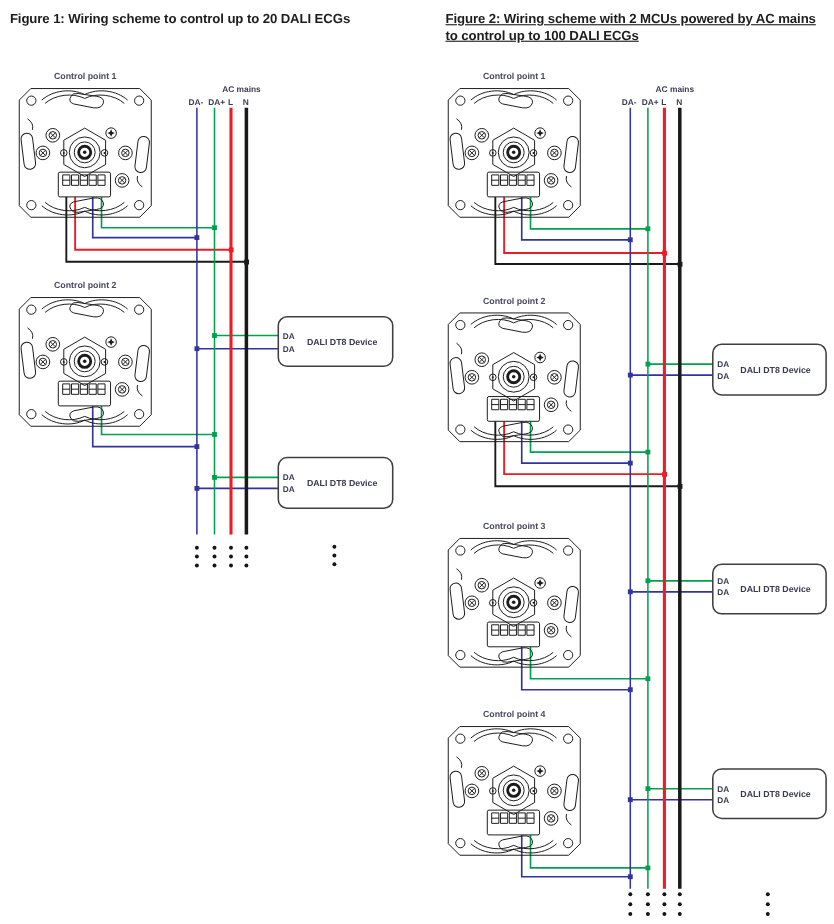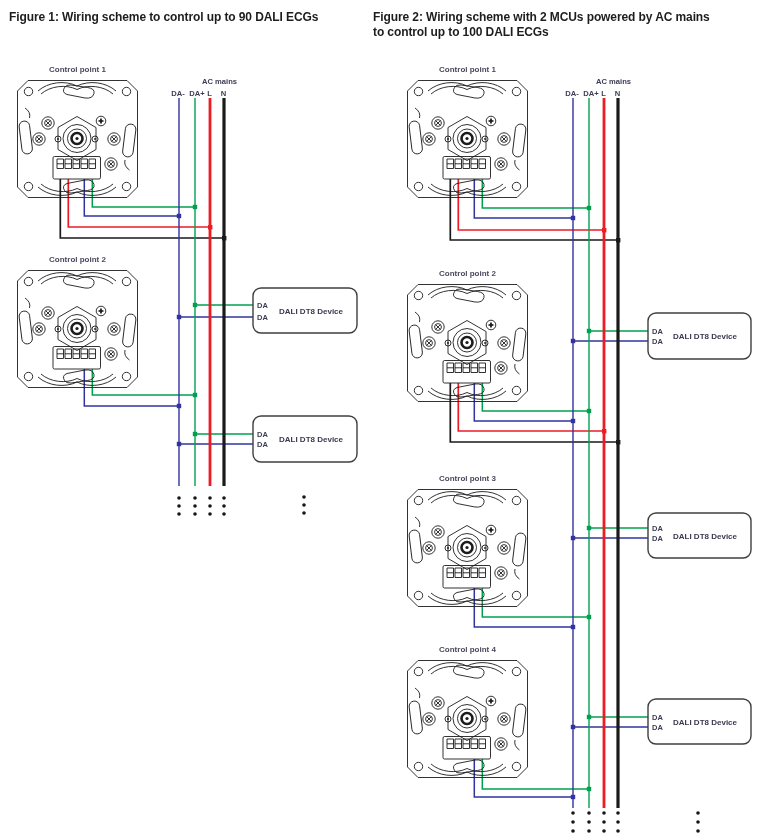--- a/index.html
+++ b/index.html
@@ -1,21 +1,21 @@
 <!DOCTYPE html>
 <html style="--da-minus-wire: #31339e; --da-plus-wire: #00a14e; --live-wire: #ec1c24; --neutral-wire: #1a1a1a;"><head>
 <meta charset="utf-8">
 <style>
   html,body{margin:0;padding:0;background:#ffffff;}
   #page{position:relative;width:758px;height:840px;background:#fff;overflow:hidden;
         font-family:"Liberation Sans",sans-serif;}
   .fig-title{position:absolute;font:700 12px/1.22 "Liberation Sans",sans-serif;
              color:#1d1d1d;letter-spacing:-0.1px;}
   #fig1-title{left:9px;top:10px;width:372px;}
-  #fig2-title{left:373px;top:10px;width:345px;}
+  #fig2-title{left:405px;top:10px;width:345px;text-decoration:underline;}
   svg{position:absolute;left:0;top:0;}
   
   .bus-dam{stroke:var(--da-minus-wire);stroke-width:1.4;}
   .bus-dap{stroke:var(--da-plus-wire);stroke-width:1.4;}
   .bus-l{stroke:var(--live-wire);stroke-width:2.8;}
   .bus-n{stroke:var(--neutral-wire);stroke-width:3.2;}
   .w-dam{stroke:var(--da-minus-wire);stroke-width:1.5;fill:none;}
   .w-dap{stroke:var(--da-plus-wire);stroke-width:1.5;fill:none;}
   .w-l{stroke:var(--live-wire);stroke-width:1.7;fill:none;}
   .w-n{stroke:var(--neutral-wire);stroke-width:1.7;fill:none;}
@@ -28,21 +28,21 @@
   .t-da{font:700 7.5px "Liberation Sans",sans-serif;fill:#3c3c55;}
   .t-dev{font:700 8px "Liberation Sans",sans-serif;fill:#39394f;text-anchor:middle;}
   .devbox{fill:#ffffff;stroke:#3f3f3f;stroke-width:1.4;}
   .cdot{fill:#161616;}
 </style>
 </head>
 <body>
 
 <div id="page">
 
-  <div id="fig1-title" class="fig-title">Figure 1: Wiring scheme to control up to 90 DALI ECGs</div>
+  <div id="fig1-title" class="fig-title">Figure 1: Wiring scheme to control up to 20 DALI ECGs</div>
   <div id="fig2-title" class="fig-title">Figure 2: Wiring scheme with 2 MCUs powered by AC mains to control up to 100 DALI ECGs</div>
 
   <svg width="758" height="840" viewBox="0 0 758 840">
 
     <defs>
 
       <g id="screw" fill="none" stroke="#1c1c1c" stroke-width="0.9">
         <circle r="6.2"></circle>
           <circle r="3.4"></circle>
         <path d="M-2.2,-2.2 L2.2,2.2 M2.2,-2.2 L-2.2,2.2"></path>

